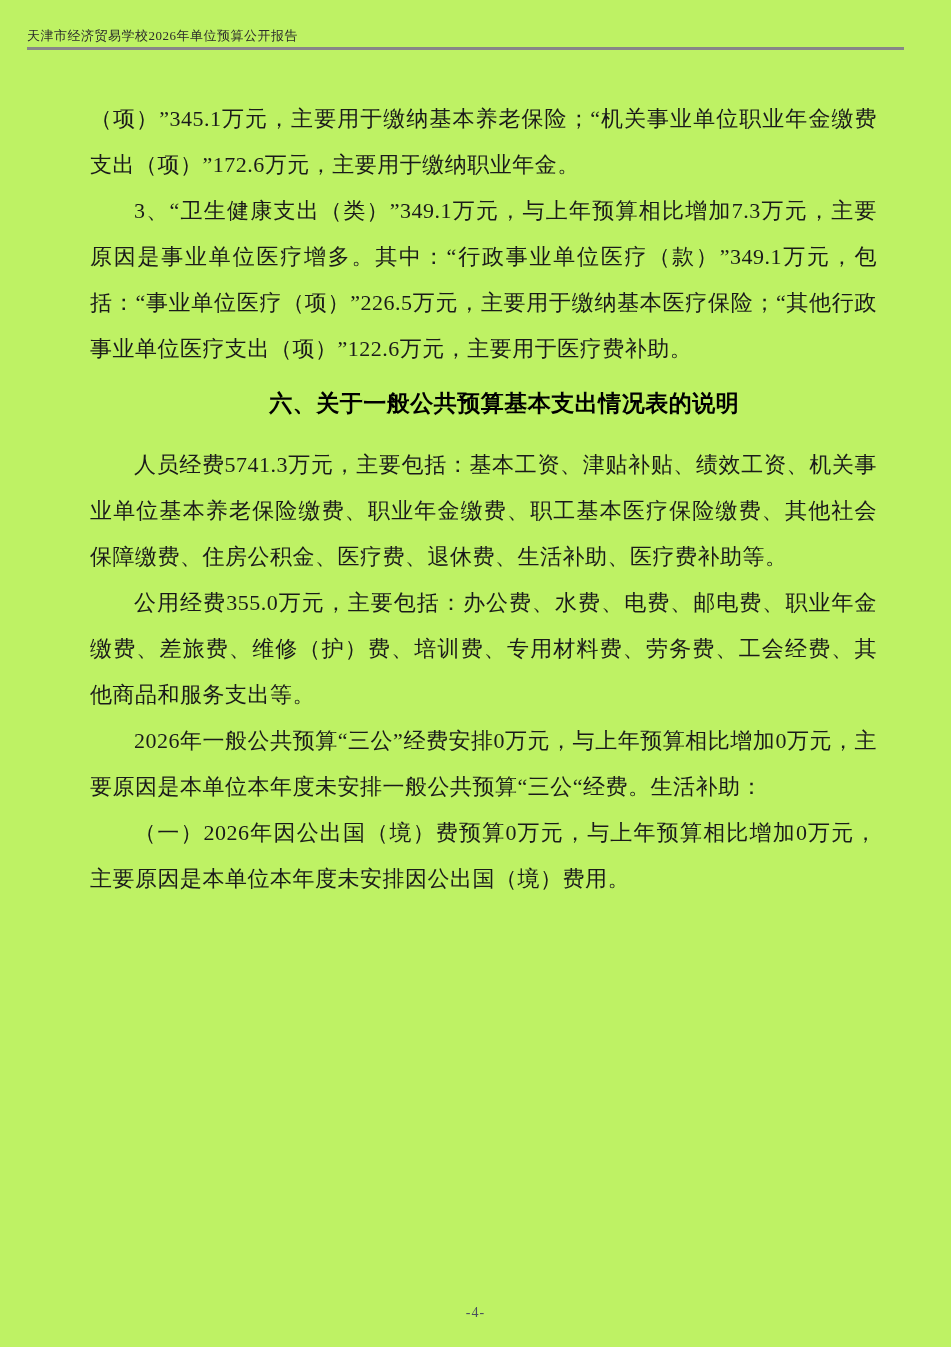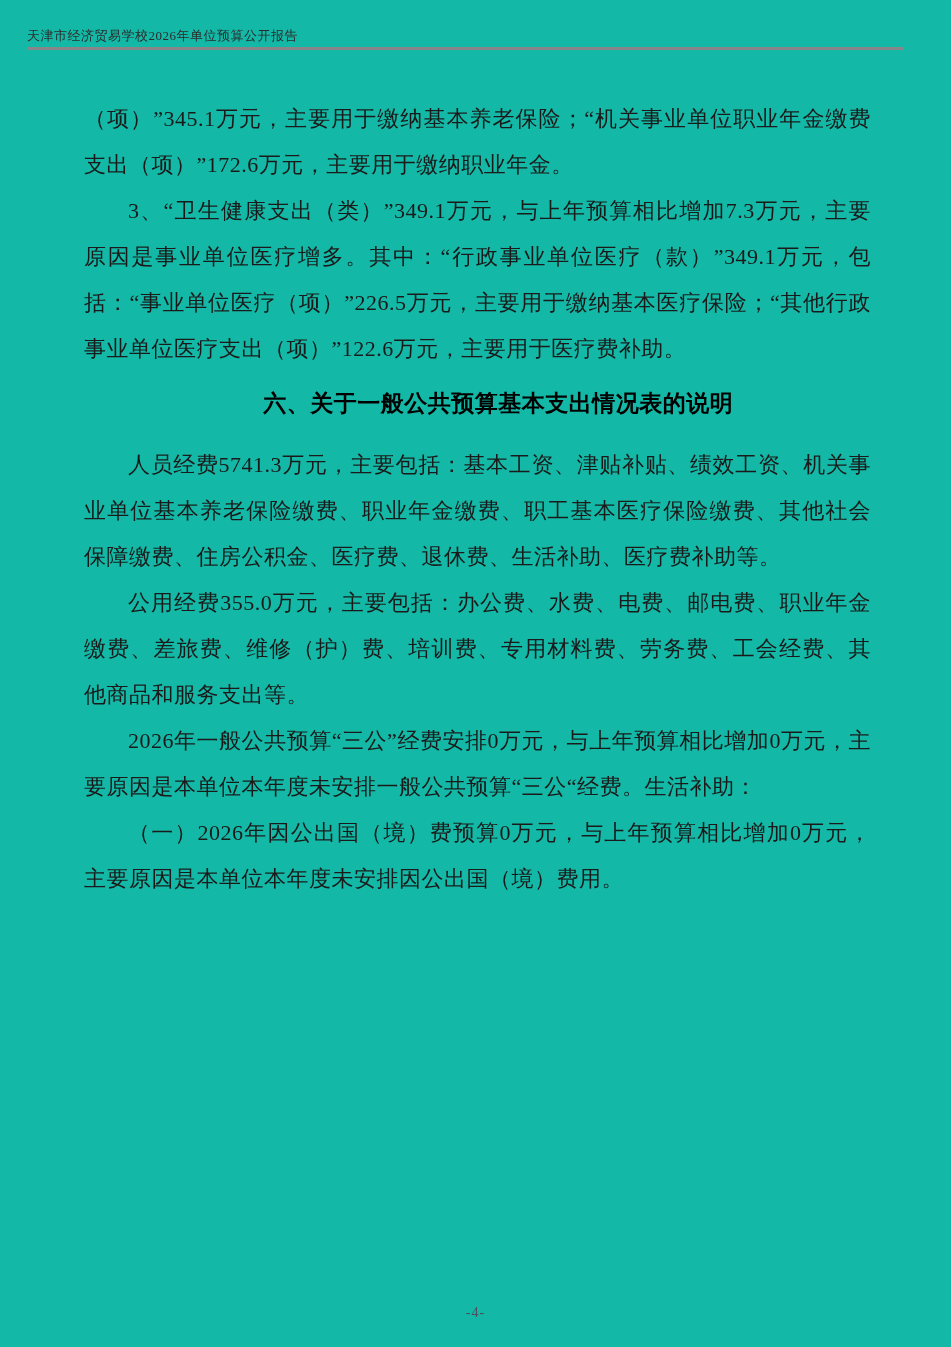--- a/index.html
+++ b/index.html
@@ -4,21 +4,21 @@
 <style>
   html, body {
     margin: 0;
     padding: 0;
     background: #ffffff;
   }
   .page {
     position: relative;
     width: 951px;
     height: 1347px;
-    background: #14b8a6;
+    background: #bef264;
     overflow: hidden;
     font-family: "Liberation Serif", "DejaVu Serif", serif;
     color: #1a1a1a;
   }
   
   .header {
     position: absolute;
     top: 28px;
     left: 27px;
     width: 877px;
@@ -32,21 +32,21 @@
   }
   .header-rule {
     margin-top: 3px;
     height: 3px;
     background: #878787;
   }
   
   .content {
     position: absolute;
     top: 96px;
-    left: 84px;
+    left: 90px;
     width: 787px;
     font-size: 22px;
     line-height: 46px;
     text-align: justify;
     text-justify: inter-character;
     letter-spacing: 0.5px;
   }
   .content p.body {
     margin: 0;
     text-indent: 2em;

